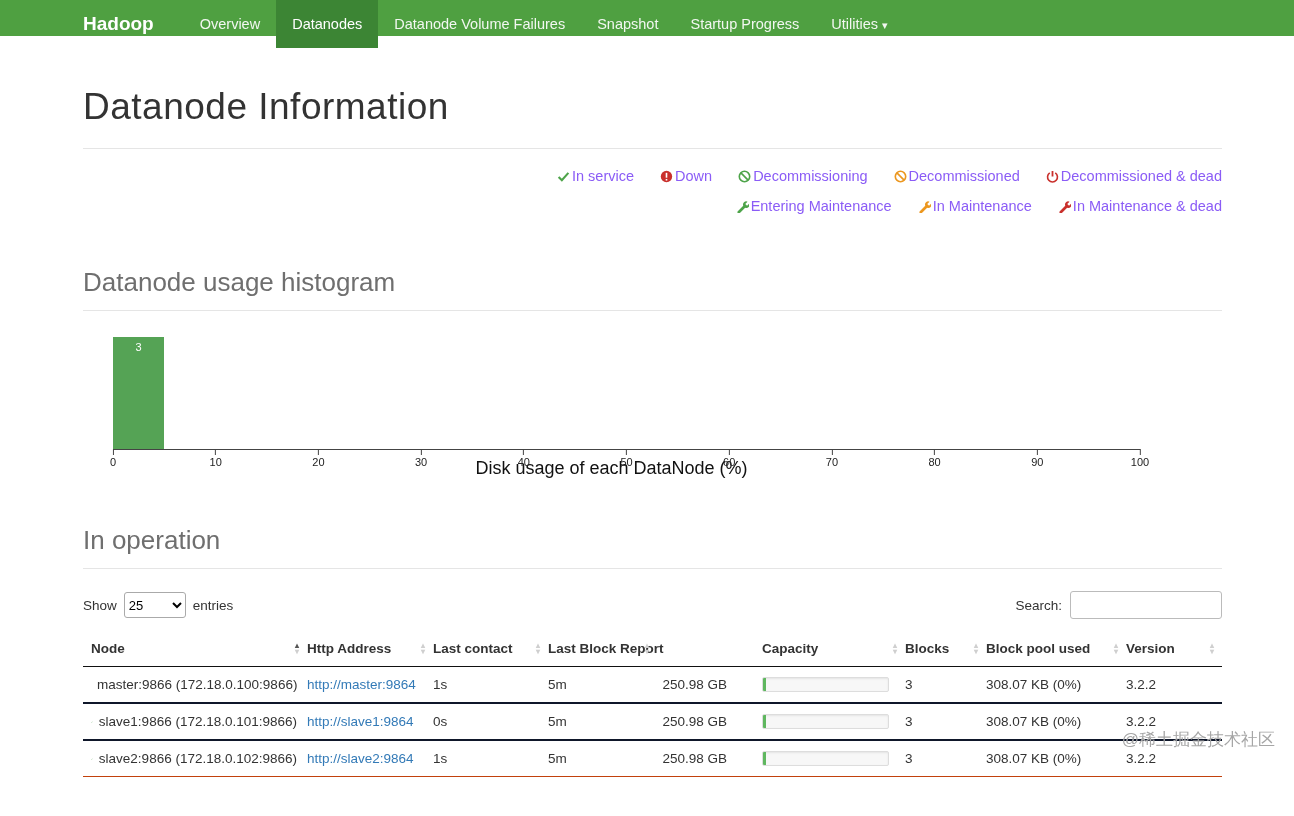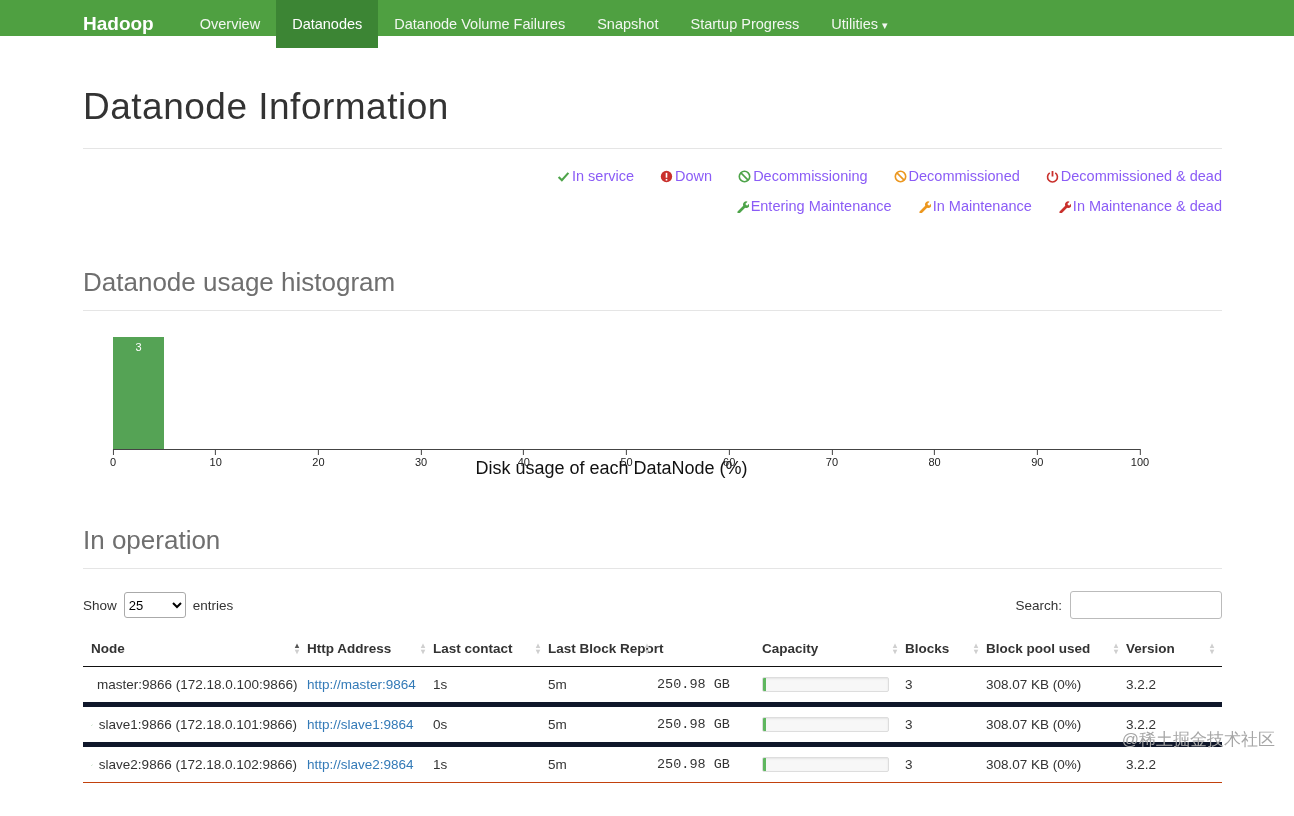--- a/index.html
+++ b/index.html
@@ -40,31 +40,31 @@
   .hist-xlabel { text-align:center; width:1057px; font-size:18px; color:#111; margin-top:8px; }
   
   .table-controls { margin-top:22px; display:flex; justify-content:space-between; align-items:center; font-size:13.5px; }
   .show-entries { display:flex; align-items:center; gap:7px; }
   .show-entries select { width:62px; height:26px; font-size:13px; border:1px solid #aaa; border-radius:3px; background:#fff; }
   .search-box { display:flex; align-items:center; gap:8px; }
   .search-box input { width:152px; height:28px; border:1px solid #bbb; border-radius:3px; padding:0 6px; font-size:13px; }
   
   table.dn { border-collapse:collapse; width:1139px; margin-top:12px; table-layout:fixed; font-size:13.5px; }
   table.dn th { text-align:left; font-weight:700; font-size:13.5px; padding:10px 10px 10px 0; border-bottom:1px solid #111; position:relative; cursor:pointer; white-space:nowrap; }
-  table.dn td { padding:10px 10px 10px 0; border-bottom:5px solid #0f172a; white-space:nowrap; overflow:hidden; }
+  table.dn td { padding:10px 10px 10px 0; border-bottom:2px solid #0f172a; white-space:nowrap; overflow:hidden; }
   table.dn th:first-child, table.dn td:first-child { padding-left:8px; }
   table.dn tbody tr:last-child td { border-bottom:1px solid #c2410c; }
   th.cap-th { padding-left:105px !important; }
   .sort { position:absolute; right:8px; top:50%; transform:translateY(-50%); display:inline-flex; flex-direction:column; line-height:6px; font-size:8px; }
   .sort i { font-style:normal; color:#cfcfcf; }
   .sort.sorted i.up { color:#555; }
   .node-cell { display:flex; align-items:center; gap:6px; }
   a.addr { color:#337ab7; text-decoration:none; cursor:pointer; }
   .cap-cell { display:flex; align-items:center; }
-  .cap-val { width:70px; flex:0 0 70px;font-family:Liberation Mono, monospace; }
+  .cap-val { width:70px; text-align:right; flex:0 0 70px; }
   .cap-bar { display:inline-block; width:127px; height:15px; margin-left:35px; background:#f7f7f7; border:1px solid #ddd; border-radius:2px; box-shadow:inset 0 1px 2px rgba(0,0,0,0.08); overflow:hidden; }
   .cap-fill { display:block; height:100%; background:#5fb75f; }
   
   .watermark { position:absolute; top:728px; right:19px; color:#a6a6a6; font-size:17px; }
   .defs { position:absolute; width:0; height:0; overflow:hidden; }
 </style>
 </head>
 <body>
 
 <svg class="defs" aria-hidden="true">

